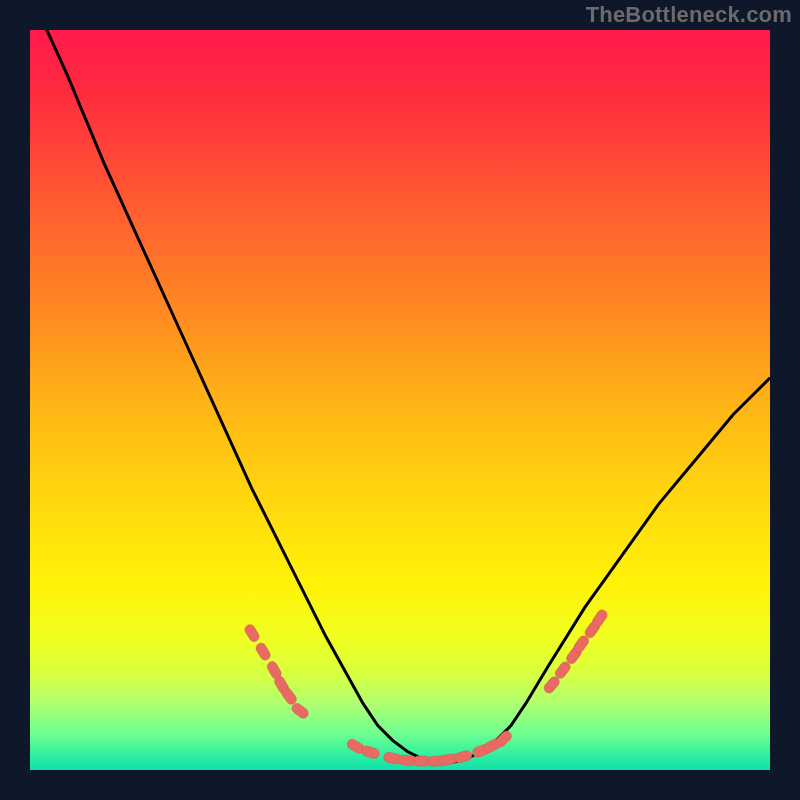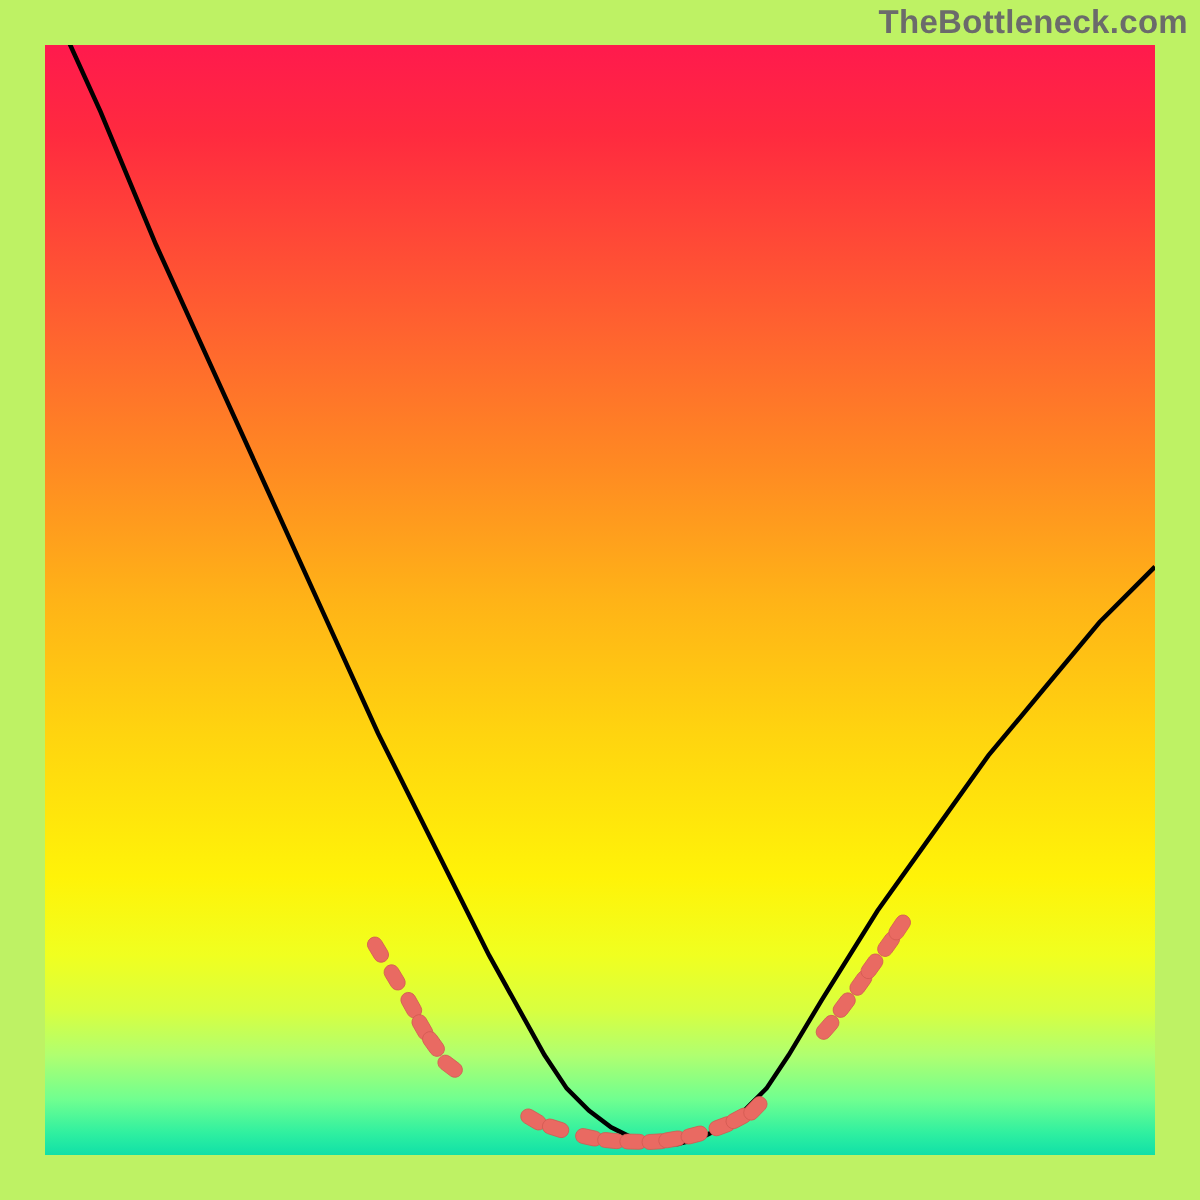--- a/index.html
+++ b/index.html
@@ -9,21 +9,21 @@
     height: 800px;
     background: #000;
     overflow: hidden;
   }
   .frame {
     position: absolute;
     left: 0;
     top: 0;
     width: 800px;
     height: 800px;
-    background: #bef264;
+    background: #0f172a;
   }
   .plot-area {
     position: absolute;
     left: 30px;
     top: 30px;
     width: 740px;
     height: 740px;
     background: linear-gradient(to bottom,
       #ff1a4d 0%,
       #ff2a3f 8%,

